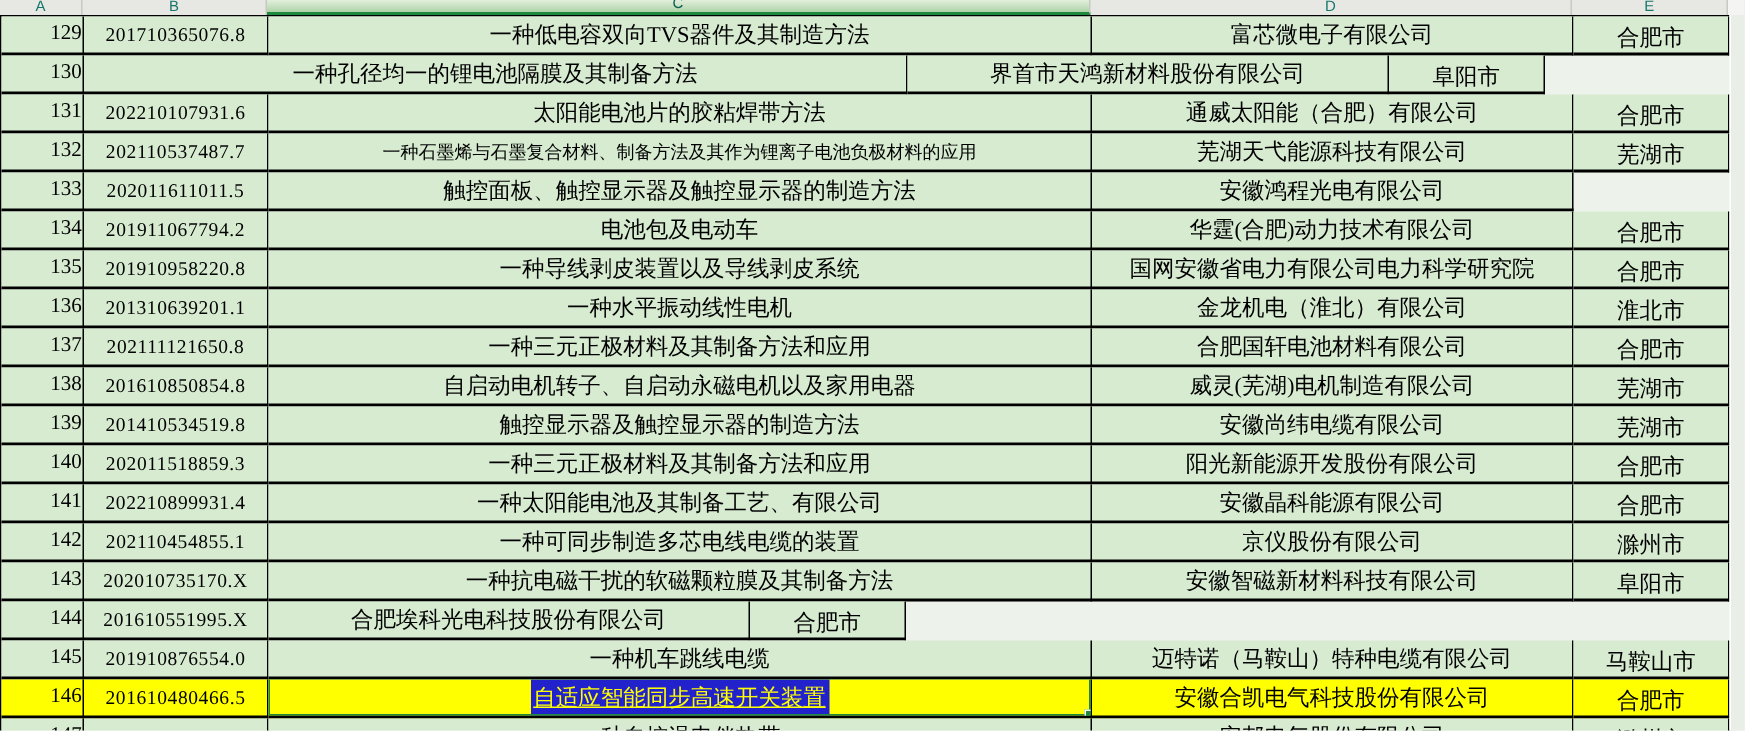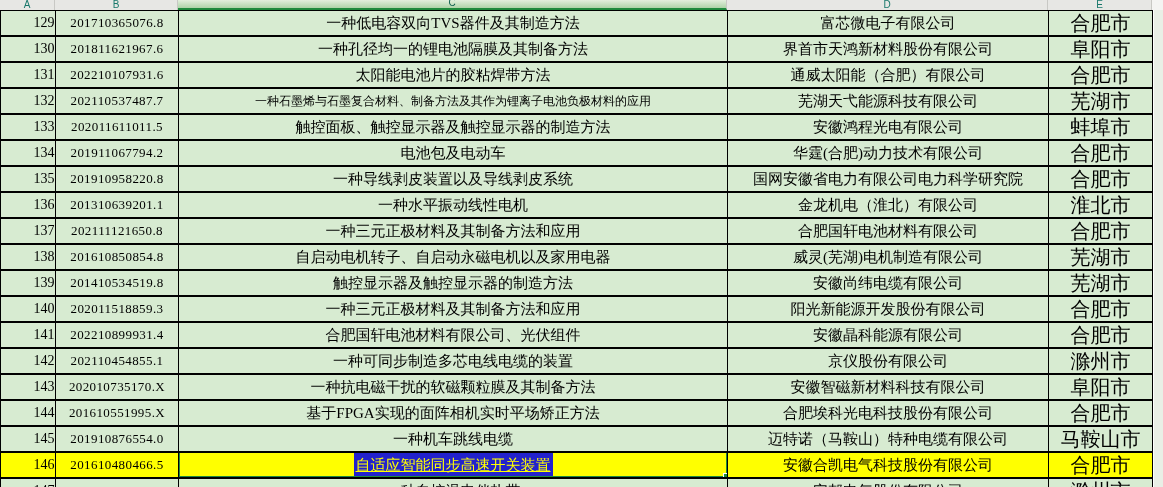--- a/index.html
+++ b/index.html
@@ -49,21 +49,21 @@
     border-bottom:2px solid var(--grid-black);
     background:var(--cell-green);
     display:flex;align-items:center;justify-content:center;
     white-space:nowrap;color:#000;position:relative;
   }
   .c-seq{width:55px;font-size:14px;padding-left:32px;}
   .c-pat{width:123px;font-size:13px;letter-spacing:.4px;}
   .c-title{width:549px;font-size:15px;}
   .c-title.shrink{font-size:12px;}
   .c-comp{width:321px;font-size:15px;}
-  .c-city{width:104px;font-size:20px;}
+  .c-city{width:104px;font-size:15px;align-items:flex-end;}
   .row.hl .cell{background:var(--hl-yellow);}
   
   .sel-border{
     position:absolute;left:-1px;top:-2px;right:-1px;bottom:-1px;
     border:2px solid var(--border-green);pointer-events:none;z-index:3;
   }
   .fill-handle{
     position:absolute;right:-4px;bottom:-4px;width:6px;height:6px;
     background:var(--border-green);border:1px solid #fff;z-index:4;
   }
@@ -104,23 +104,20 @@
           <span>富芯微电子有限公司</span>
         </div>
         <div class="cell c-city">
           <span>合肥市</span>
         </div>
       </div>
       <div class="row">
         <div class="cell c-seq">
           <span>130</span>
         </div>
-        <div class="cell c-pat">
-          <span>201811621967.6</span>
-        </div>
         <div class="cell c-title">
           <span>一种孔径均一的锂电池隔膜及其制备方法</span>
         </div>
         <div class="cell c-comp">
           <span>界首市天鸿新材料股份有限公司</span>
         </div>
         <div class="cell c-city">
           <span>阜阳市</span>
         </div>
       </div>
@@ -164,23 +161,20 @@
         </div>
         <div class="cell c-pat">
           <span>202011611011.5</span>
         </div>
         <div class="cell c-title">
           <span>触控面板、触控显示器及触控显示器的制造方法</span>
         </div>
         <div class="cell c-comp">
           <span>安徽鸿程光电有限公司</span>
         </div>
-        <div class="cell c-city">
-          <span>蚌埠市</span>
-        </div>
       </div>
       <div class="row">
         <div class="cell c-seq">
           <span>134</span>
         </div>
         <div class="cell c-pat">
           <span>201911067794.2</span>
         </div>
         <div class="cell c-title">
           <span>电池包及电动车</span>
@@ -295,21 +289,21 @@
         </div>
       </div>
       <div class="row">
         <div class="cell c-seq">
           <span>141</span>
         </div>
         <div class="cell c-pat">
           <span>202210899931.4</span>
         </div>
         <div class="cell c-title">
-          <span>合肥国轩电池材料有限公司、光伏组件</span>
+          <span>一种太阳能电池及其制备工艺、有限公司</span>
         </div>
         <div class="cell c-comp">
           <span>安徽晶科能源有限公司</span>
         </div>
         <div class="cell c-city">
           <span>合肥市</span>
         </div>
       </div>
       <div class="row">
         <div class="cell c-seq">
@@ -344,23 +338,20 @@
         <div class="cell c-city">
           <span>阜阳市</span>
         </div>
       </div>
       <div class="row">
         <div class="cell c-seq">
           <span>144</span>
         </div>
         <div class="cell c-pat">
           <span>201610551995.X</span>
-        </div>
-        <div class="cell c-title">
-          <span>基于FPGA实现的面阵相机实时平场矫正方法</span>
         </div>
         <div class="cell c-comp">
           <span>合肥埃科光电科技股份有限公司</span>
         </div>
         <div class="cell c-city">
           <span>合肥市</span>
         </div>
       </div>
       <div class="row">
         <div class="cell c-seq">

